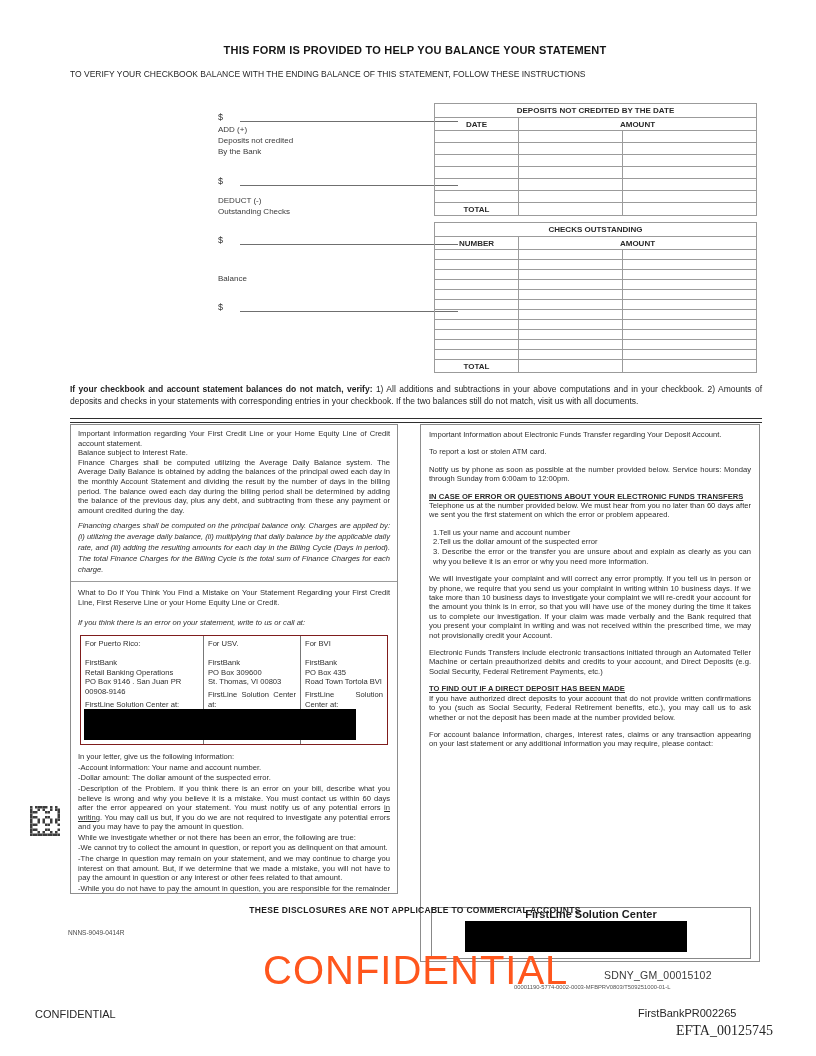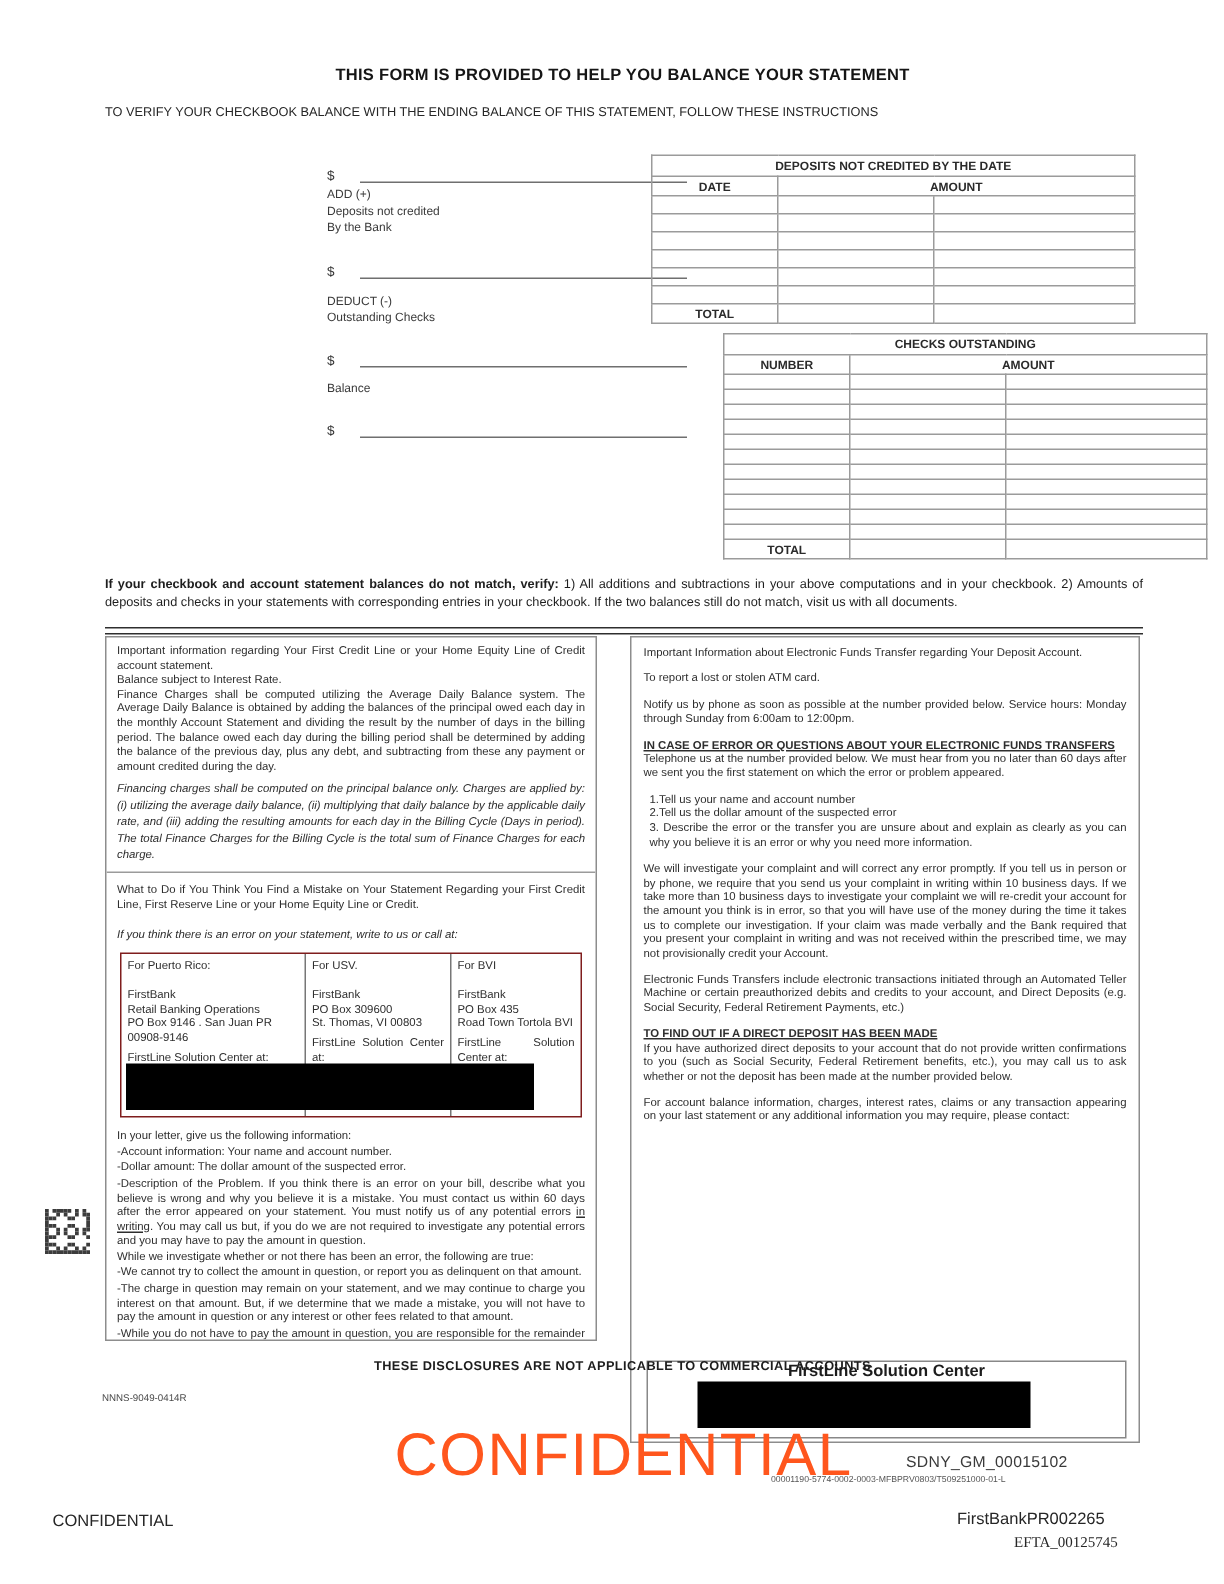--- a/index.html
+++ b/index.html
@@ -15,29 +15,29 @@
 
   
   .worksheet { position:absolute; left:218px; top:110px; width:240px; font-size:8px; color:#3a3a3a; }
   .ws-group:nth-child(1) { margin-bottom:17px; }
   .ws-group { margin-bottom:16px; }
   .ws-line { display:flex; align-items:flex-end; height:12px; }
   .ws-dollar { width:22px; font-size:9px; color:#333; }
   .ws-rule { flex:1; border-bottom:1px solid #6f6f6f; height:10px; }
   .ws-labels { margin-top:2px; }
   .ws-group:nth-child(2) .ws-labels { margin-top:9px; }
-  .ws-group:nth-child(3) .ws-labels { margin-top:8px; }
+  .ws-group:nth-child(3) .ws-labels { margin-top:28px; }
   .ws-label { line-height:11px; }
 
   
   .stmt-table { position:absolute; left:434px; width:322px; border-collapse:collapse;
     font-size:8px; color:#2a2a2a; table-layout:fixed; }
   .stmt-table td { border:1px solid #9b9b9b; padding:0 3px; overflow:hidden; }
   #deposits-table { top:103px; }
-  #checks-table { top:222px;margin-left:48px; }
+  #checks-table { top:222px; }
   .t-title { text-align:center; font-weight:bold; height:13px; font-size:8px; }
   .t-head { text-align:center; font-weight:bold; height:12px; }
   #deposits-table .t-cell { height:11px; }
   #checks-table .t-cell { height:9px; }
   .t-total { text-align:center; font-weight:bold; height:12px; }
 
   
   .verify-note { position:absolute; top:384px; left:70px; width:692px; font-size:8.5px;
     line-height:11.5px; text-align:justify; color:#1e1e1e; }
   .verify-note b { font-weight:bold; }
@@ -91,21 +91,21 @@
     font-weight:bold; font-size:8.5px; letter-spacing:.3px; color:#1d1d1d; }
   .form-code { position:absolute; top:929px; left:68px; font-size:6.5px; color:#4a4a4a; }
   .datamatrix { position:absolute; left:30px; top:806px; width:30px; height:30px; }
   .stamp { position:absolute; top:948px; left:263px; font-size:40px; letter-spacing:1px;
     font-weight:400; }
   .bates-top { position:absolute; top:969px; left:604px; font-size:10.5px; color:#3a3a3a;
     letter-spacing:.2px; }
   .bates-sub { position:absolute; top:984px; left:514px; font-size:5.8px; color:#555; }
   .conf-left { position:absolute; top:1008px; left:35px; font-size:11px; color:#262626; }
   .bates-right { position:absolute; top:1007px; left:638px; font-size:11px; color:#262626; }
-  .bates-right2 { position:absolute; top:1023px; left:676px; font-size:10px;
+  .bates-right2 { position:absolute; top:1023px; left:676px; font-size:14px;
     font-family:"Liberation Serif", serif; color:#262626; }
 </style>
 </head>
 <body>
 
 <div class="page">
 
   <div class="doc-title">THIS FORM IS PROVIDED TO HELP YOU BALANCE YOUR STATEMENT</div>
   <div class="doc-subtitle">TO VERIFY YOUR CHECKBOOK BALANCE WITH THE ENDING BALANCE OF THIS STATEMENT, FOLLOW THESE INSTRUCTIONS</div>
 

